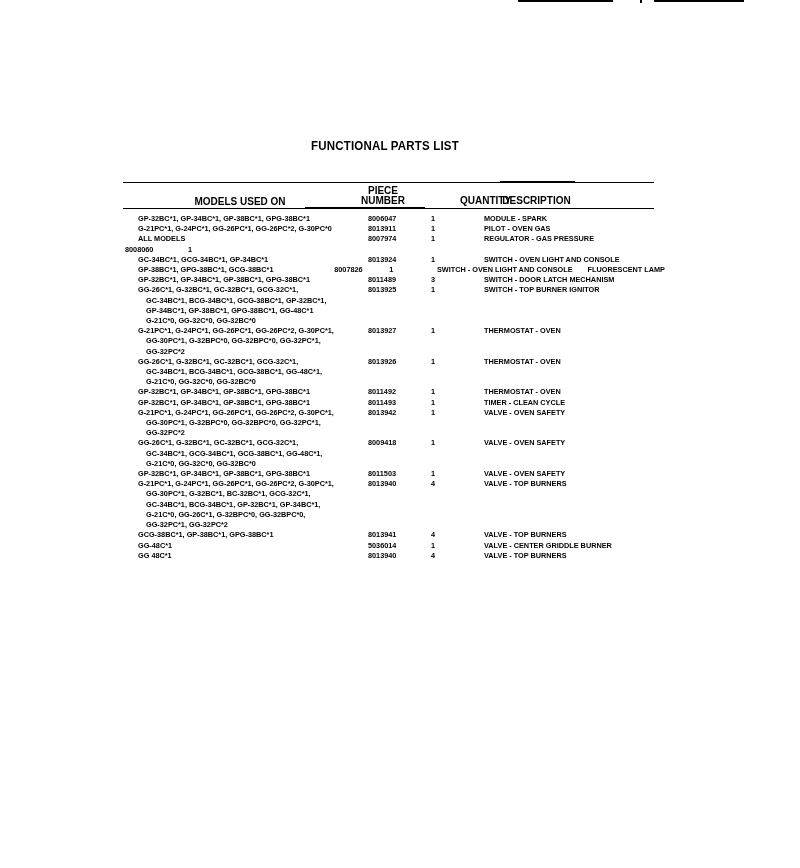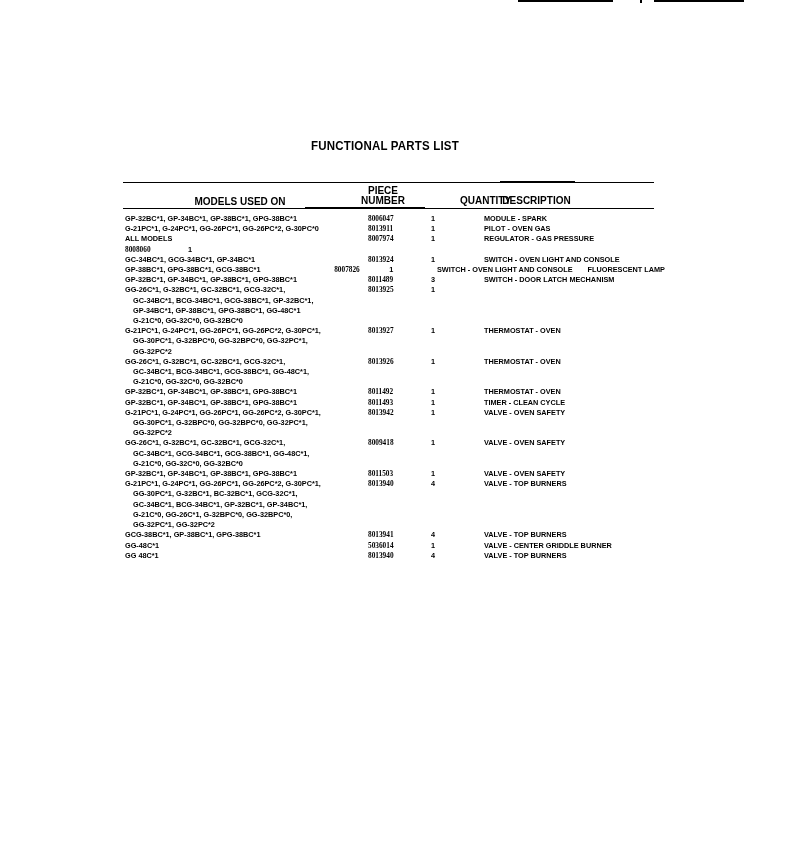--- a/index.html
+++ b/index.html
@@ -62,27 +62,27 @@
       font-weight: bold;
       font-size: 7.3px;
       line-height: 10.2px;
       white-space: nowrap;
     }
     .c-models {
       width: 243px;
     }
     .c-models .line {
       display: block;
+      margin-left: 13px;
     }
     .c-models .line.indent {
       padding-left: 8px;
     }
     .c-piece {
       width: 58px;
-      font-family: Liberation Serif, serif;
     }
     .c-qty {
       width: 42px;
       padding-left: 5px;
       box-sizing: border-box;
     }
     .c-desc {
       flex: 1;
       margin-left: 16px;
     }
@@ -187,20 +187,23 @@
 
   <div class="row">
     <div class="c-models">
       <span class="line">GG-26C*1, G-32BC*1, GC-32BC*1, GCG-32C*1,</span>
       <span class="line indent">GC-34BC*1, BCG-34BC*1, GCG-38BC*1, GP-32BC*1,</span>
       <span class="line indent">GP-34BC*1, GP-38BC*1, GPG-38BC*1, GG-48C*1</span>
       <span class="line indent">G-21C*0, GG-32C*0, GG-32BC*0</span>
     </div>
     <div class="c-piece">8013925</div>
     <div class="c-qty">1</div>
+    <div class="c-desc">
+      <span class="line">SWITCH - TOP BURNER IGNITOR</span>
+    </div>
   </div>
 
   <div class="row">
     <div class="c-models">
       <span class="line">G-21PC*1, G-24PC*1, GG-26PC*1, GG-26PC*2, G-30PC*1,</span>
       <span class="line indent">GG-30PC*1, G-32BPC*0, GG-32BPC*0, GG-32PC*1,</span>
       <span class="line indent">GG-32PC*2</span>
     </div>
     <div class="c-piece">8013927</div>
     <div class="c-qty">1</div>

